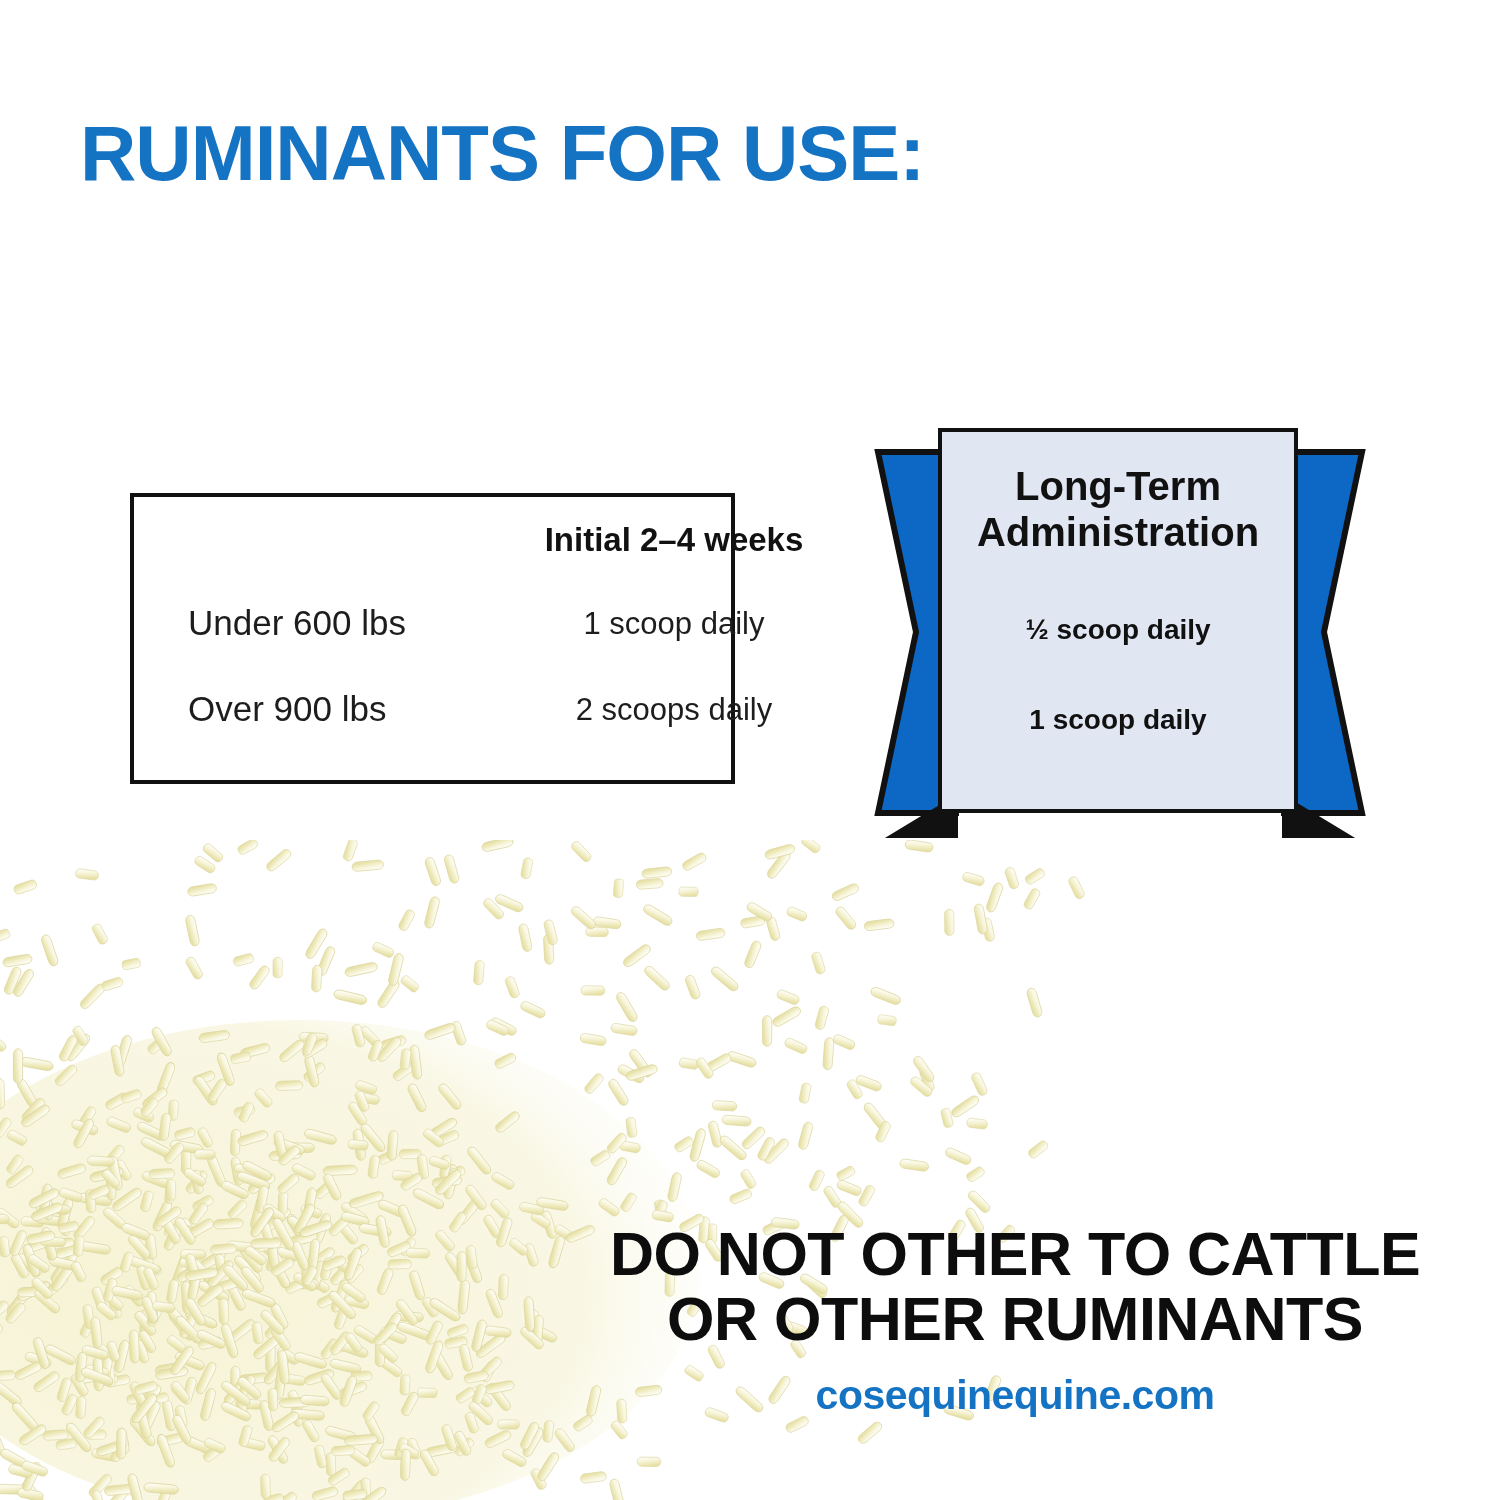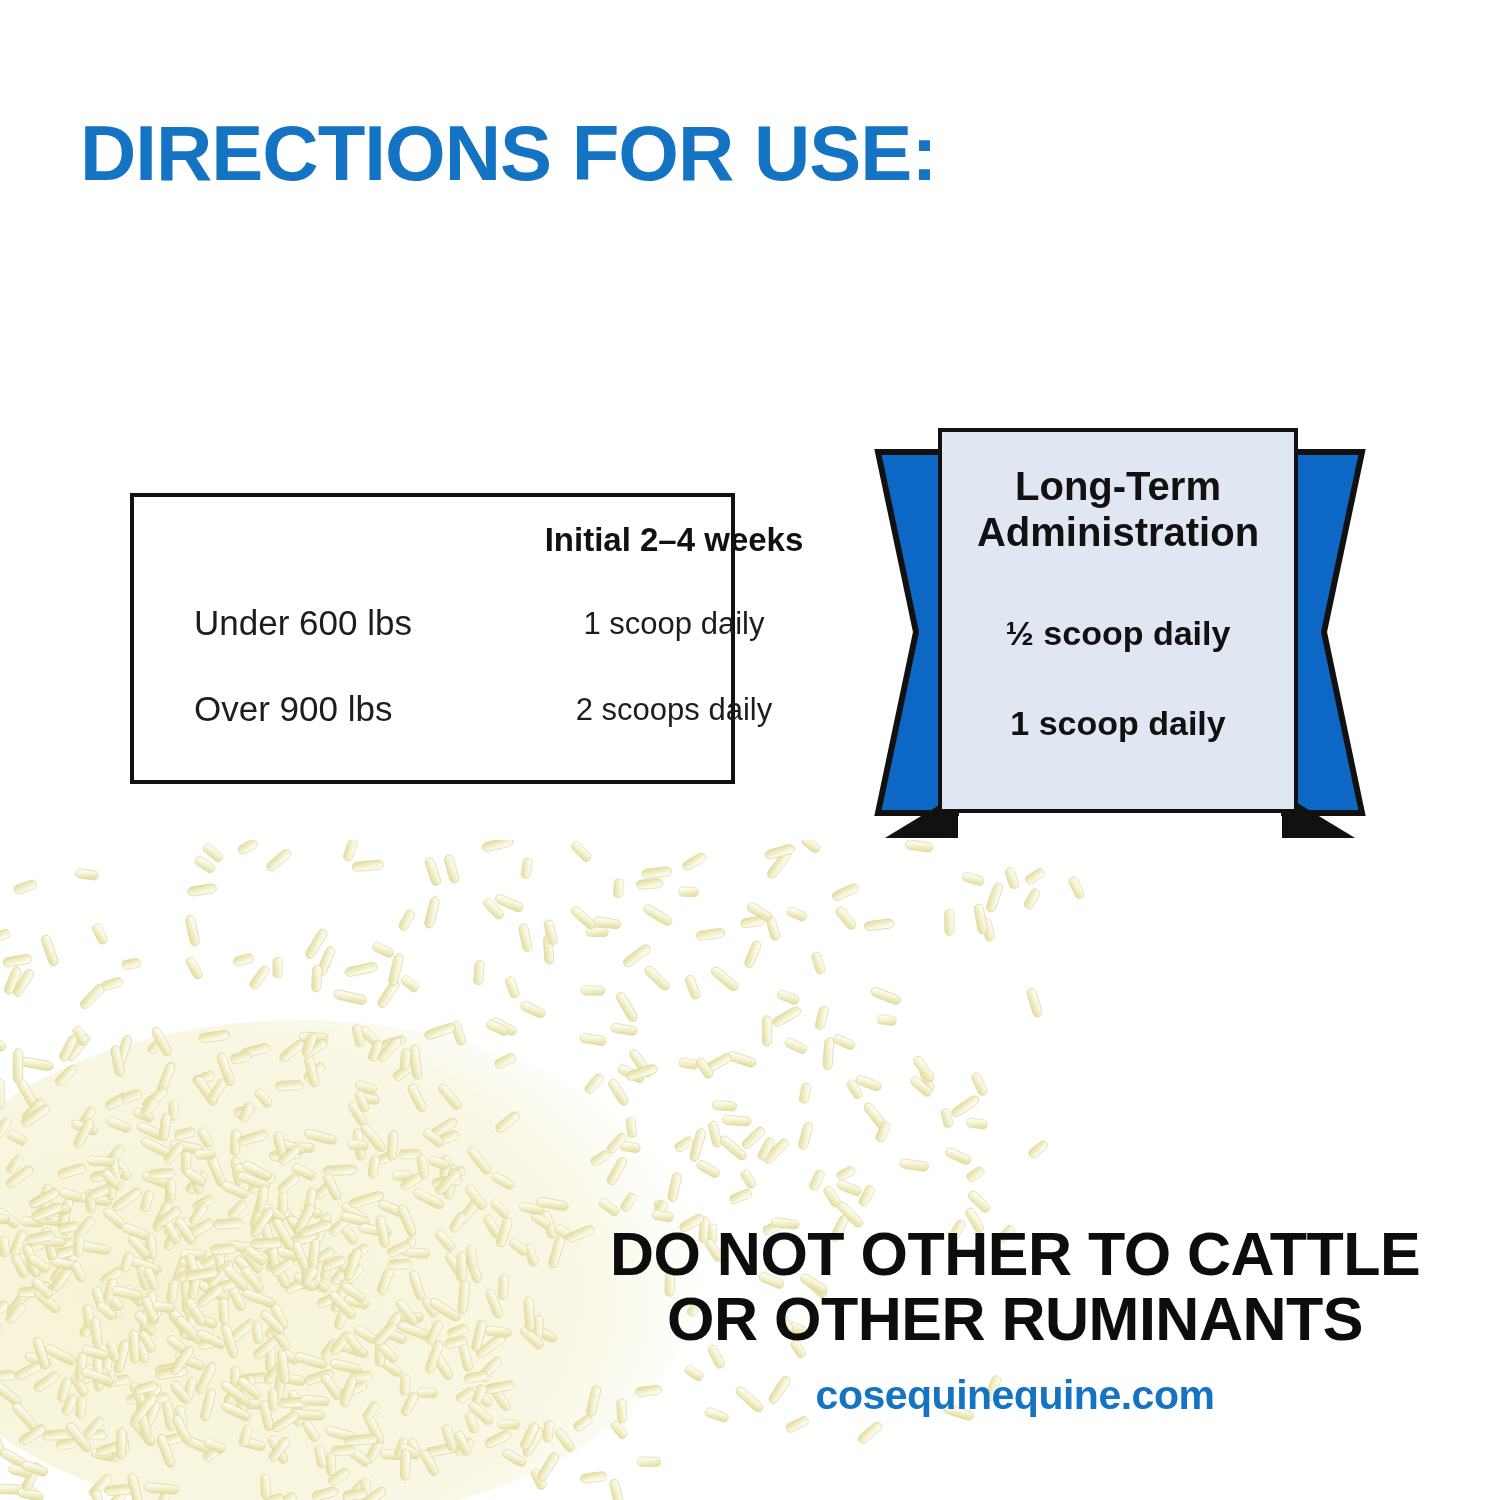--- a/index.html
+++ b/index.html
@@ -47,21 +47,21 @@
     top: 24px;
     width: 340px;
     text-align: center;
     font-weight: 700;
     font-size: 33px;
     color: #111111;
     white-space: nowrap;
   }
   .tbl-row-label {
     position: absolute;
-    left: 60px;
+    left: 54px;
     font-size: 35px;
     color: #1d1d1d;
     white-space: nowrap;
     font-weight: 400;
   }
   .tbl-row-value {
     position: absolute;
     left: 370px;
     width: 340px;
     text-align: center;
@@ -105,21 +105,21 @@
     font-weight: 700;
     font-size: 40px;
     line-height: 1.14;
     color: #111111;
     padding: 0 6px;
   }
   .banner-line {
     position: absolute;
     left: 0; right: 0;
     font-weight: 700;
-    font-size: 34px;
+    font-size: 28px;
     color: #111111;
     white-space: nowrap;
   }
   #banner-dose0 { top: 182px; }
   #banner-dose1 { top: 272px; }
 
   
   #granules {
     position: absolute;
     left: 0;
@@ -158,21 +158,21 @@
     letter-spacing: -0.5px;
     color: #1573c4;
     white-space: nowrap;
   }
 </style>
 </head>
 <body>
 
 <div id="page">
 
-  <div id="heading">DIRECTIONS FOR USE:</div>
+  <div id="heading">RUMINANTS FOR USE:</div>
 
   <div id="dosage-table">
     <div class="tbl-header">Initial 2–4 weeks</div>
 
     <div class="tbl-row-label" id="row0-label">Under 600 lbs</div>
     <div class="tbl-row-value" id="row0-value">1 scoop daily</div>
 
     <div class="tbl-row-label" id="row1-label">Over 900 lbs</div>
     <div class="tbl-row-value" id="row1-value">2 scoops daily</div>
   </div>

